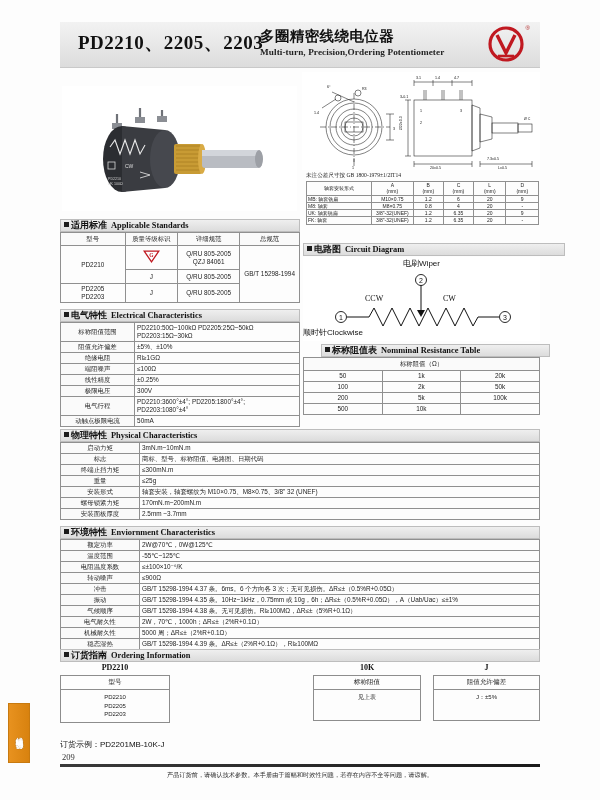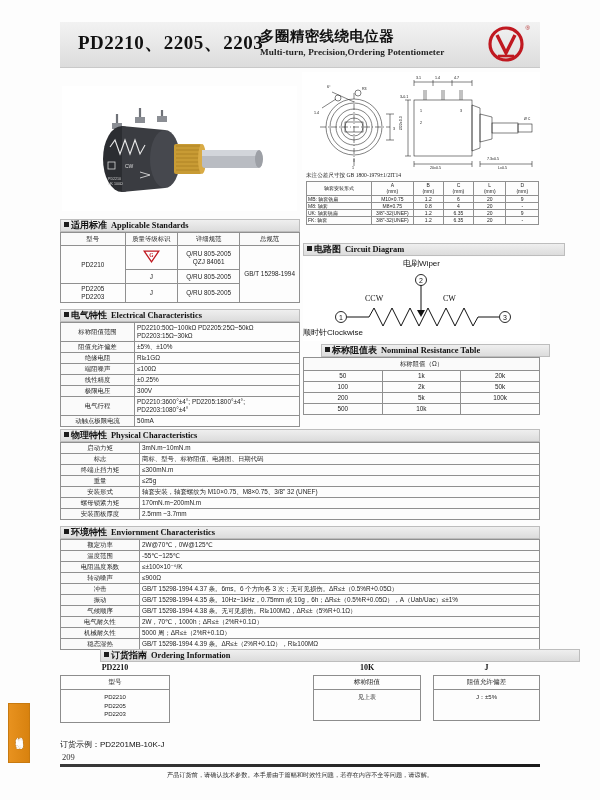--- a/index.html
+++ b/index.html
@@ -107,21 +107,21 @@
 
   
   #std-bar   { left: 60px; top: 219px;  width: 240px; }
   #std-tbl   { position: absolute; left: 60px; top: 232px; width: 240px; }
   #elec-bar  { left: 60px; top: 309px;  width: 240px; }
   #elec-tbl  { position: absolute; left: 60px; top: 322px; width: 240px; }
   #phys-bar  { left: 60px; top: 429px;  width: 480px; }
   #phys-tbl  { position: absolute; left: 60px; top: 442px; width: 480px; }
   #env-bar   { left: 60px; top: 526px;  width: 480px; }
   #env-tbl   { position: absolute; left: 60px; top: 539px; width: 480px; }
-  #ord-bar   { left: 60px; top: 649px;  width: 480px; margin-left: 40px; }
+  #ord-bar   { left: 60px; top: 649px;  width: 480px; }
 
   #circ-bar  { left: 303px; top: 243px; width: 262px; }
   #nom-bar   { left: 289px; top: 344px; width: 229px; margin-left: 32px; }
   #nom-tbl   { position: absolute; left: 303px; top: 357px; width: 237px; }
 
   
   .dimnote {
     position: absolute; left: 306px; top: 172px;
     font-size: 5.6px; color: #222;
     font-family: "Liberation Serif","DejaVu Serif", serif;

